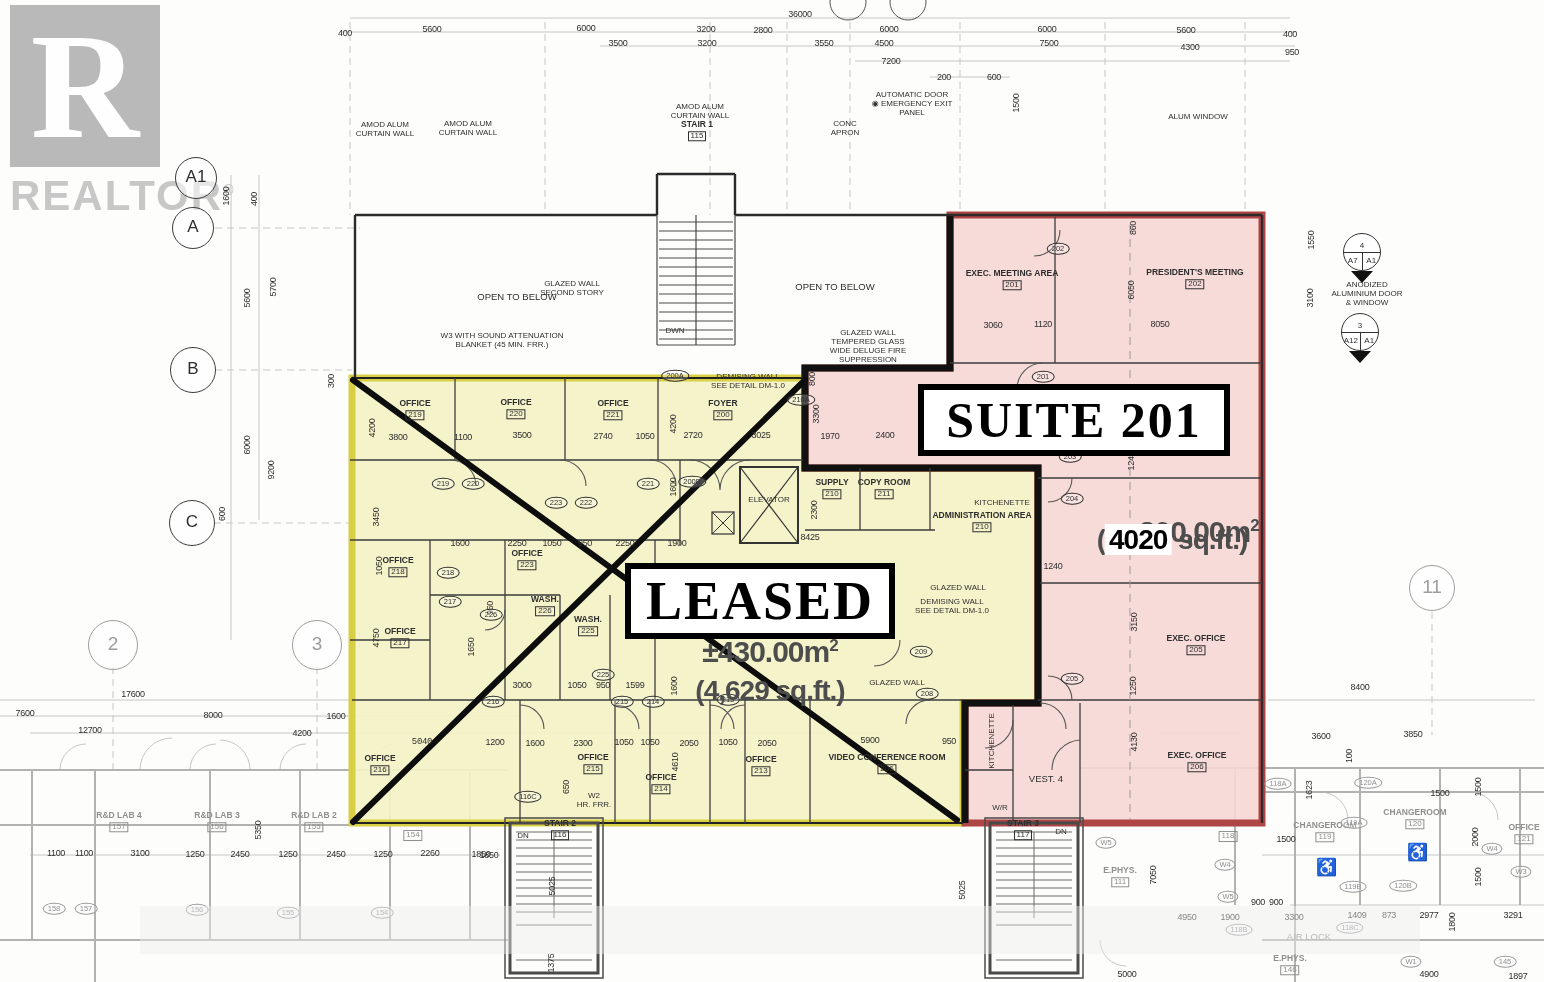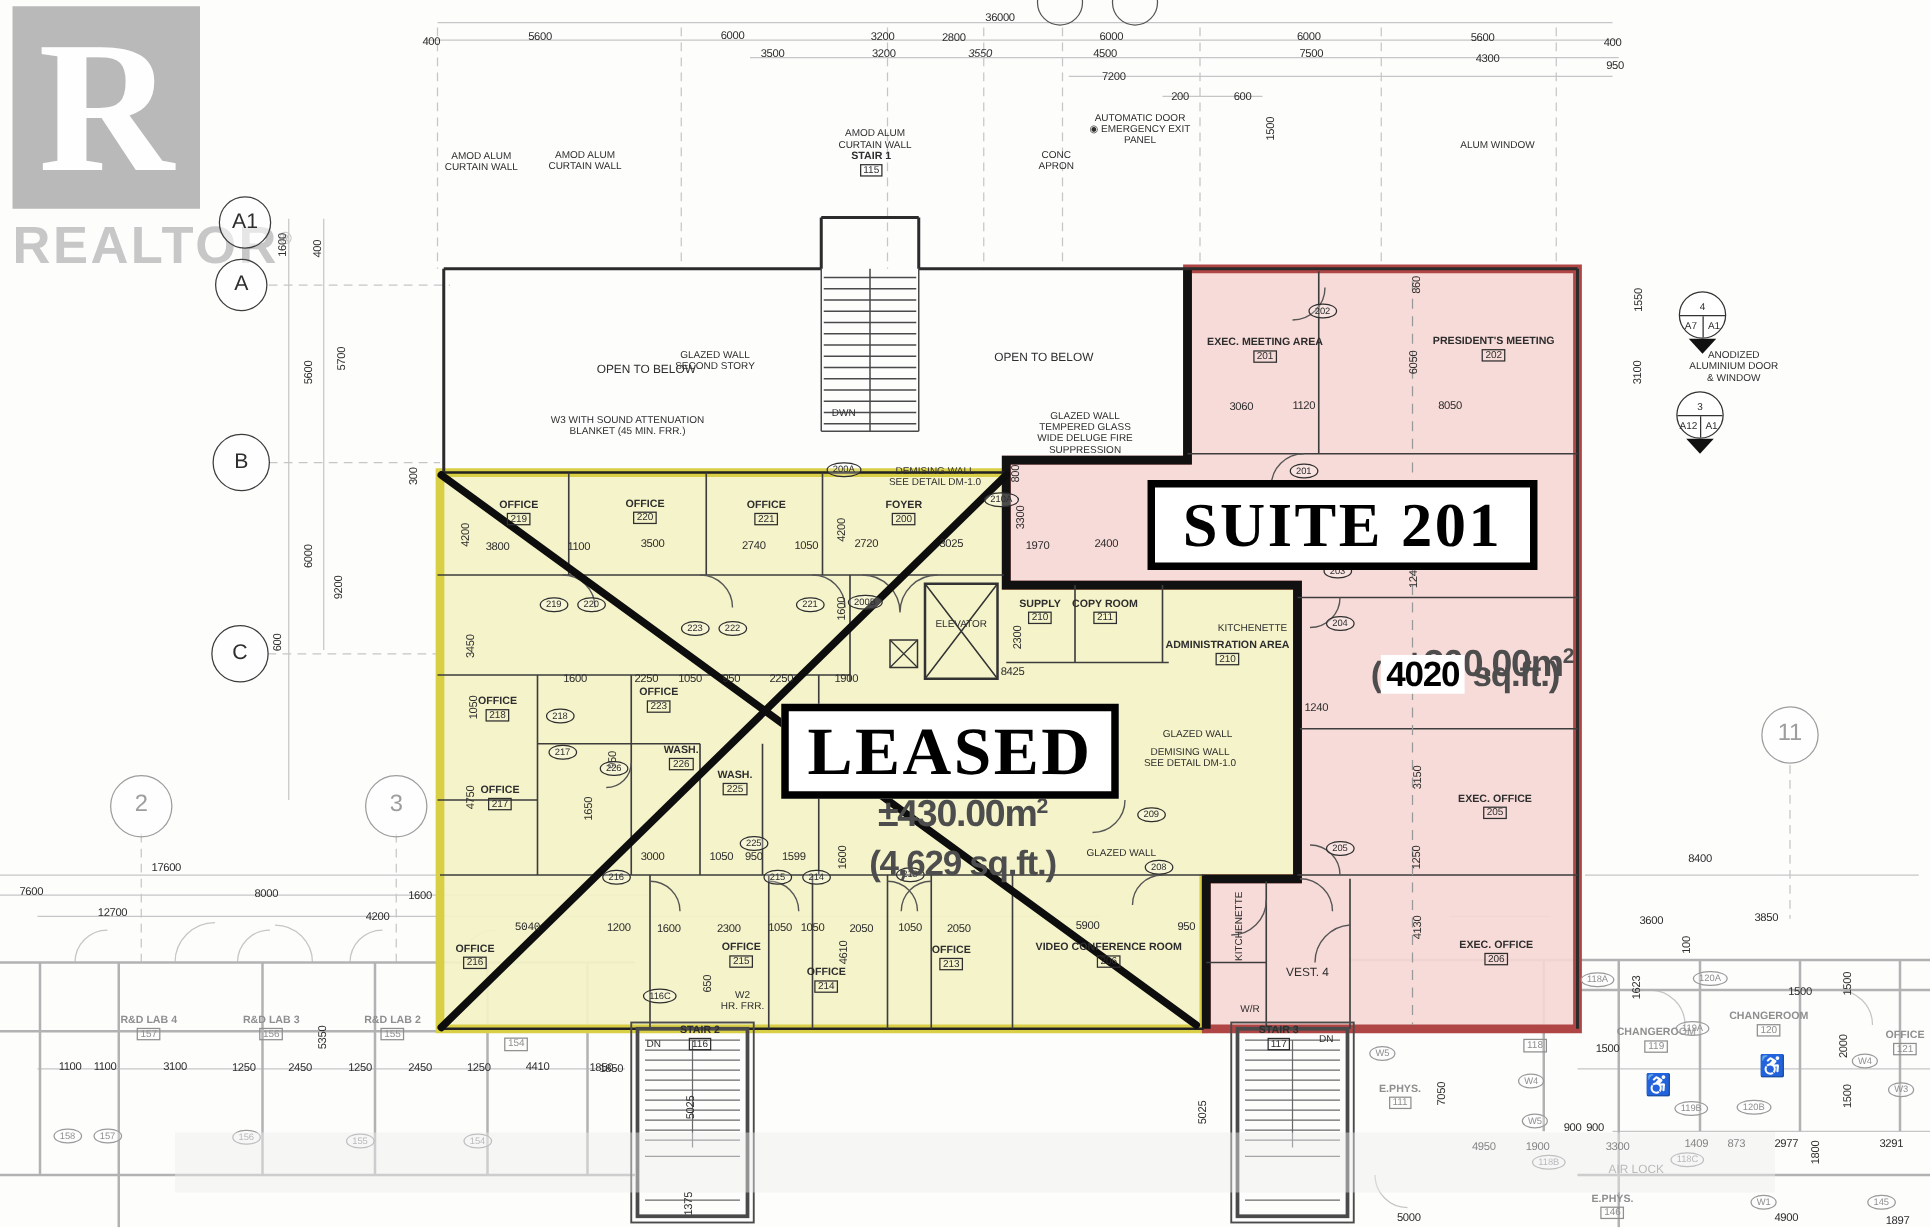--- a/index.html
+++ b/index.html
@@ -155,21 +155,21 @@
       <div class="pl dim" style="left: 586px; top: 28px;">6000</div>
       <div class="pl dim" style="left: 706px; top: 29px;">3200</div>
       <div class="pl dim" style="left: 763px; top: 30px;">2800</div>
       <div class="pl dim" style="left: 889px; top: 29px;">6000</div>
       <div class="pl dim" style="left: 1047px; top: 29px;">6000</div>
       <div class="pl dim" style="left: 1186px; top: 30px;">5600</div>
       <div class="pl dim" style="left: 1290px; top: 34px;">400</div>
       <div class="pl dim" style="left: 1292px; top: 52px;">950</div>
       <div class="pl dim" style="left: 618px; top: 43px;">3500</div>
       <div class="pl dim" style="left: 707px; top: 43px;">3200</div>
-      <div class="pl dim" style="left: 784px; top: 43px; font-style: italic;">3550</div>
+      <div class="pl dim" style="left: 824px; top: 43px;">3550</div>
       <div class="pl dim" style="left: 884px; top: 43px;">4500</div>
       <div class="pl dim" style="left: 1049px; top: 43px;">7500</div>
       <div class="pl dim" style="left: 1190px; top: 47px;">4300</div>
       <div class="pl dim" style="left: 891px; top: 61px;">7200</div>
       <div class="pl dim" style="left: 944px; top: 77px;">200</div>
       <div class="pl dim" style="left: 994px; top: 77px;">600</div>
       <div class="pl dim rot" style="left: 1016px; top: 103px;">1500</div>
       <div class="pl dim rot" style="left: 226px; top: 196px;">1600</div>
       <div class="pl dim rot" style="left: 254px; top: 199px;">400</div>
       <div class="pl dim rot" style="left: 247px; top: 298px;">5600</div>
@@ -248,21 +248,21 @@
       <div class="pl dim" style="left: 302px; top: 733px;">4200</div>
       <div class="pl dim rot" style="left: 258px; top: 830px;">5350</div>
       <div class="pl dim" style="left: 56px; top: 853px;">1100</div>
       <div class="pl dim" style="left: 84px; top: 853px;">1100</div>
       <div class="pl dim" style="left: 140px; top: 853px;">3100</div>
       <div class="pl dim" style="left: 195px; top: 854px;">1250</div>
       <div class="pl dim" style="left: 240px; top: 854px;">2450</div>
       <div class="pl dim" style="left: 288px; top: 854px;">1250</div>
       <div class="pl dim" style="left: 336px; top: 854px;">2450</div>
       <div class="pl dim" style="left: 383px; top: 854px;">1250</div>
-      <div class="pl dim" style="left: 430px; top: 853px;">4410</div>
+      <div class="pl dim" style="left: 430px; top: 853px;">2260</div>
       <div class="pl dim" style="left: 481px; top: 854px;">1850</div>
       <div class="pl dim" style="left: 1321px; top: 736px;">3600</div>
       <div class="pl dim" style="left: 1413px; top: 734px;">3850</div>
       <div class="pl dim rot" style="left: 1349px; top: 756px;">100</div>
       <div class="pl dim" style="left: 1440px; top: 793px;">1500</div>
       <div class="pl dim rot" style="left: 1309px; top: 790px;">1623</div>
       <div class="pl dim rot" style="left: 1478px; top: 787px;">1500</div>
       <div class="pl dim rot" style="left: 1475px; top: 837px;">2000</div>
       <div class="pl dim rot" style="left: 1478px; top: 877px;">1500</div>
       <div class="pl dim" style="left: 1286px; top: 839px;">1500</div>
@@ -285,21 +285,21 @@
       <div class="pl note" style="left: 468px; top: 129px;">AMOD ALUM
 CURTAIN WALL</div>
       <div class="pl note" style="left: 700px; top: 112px;">AMOD ALUM
 CURTAIN WALL</div>
       <div class="pl note" style="left: 912px; top: 104px;">AUTOMATIC DOOR
 ◉ EMERGENCY EXIT
 PANEL</div>
       <div class="pl note" style="left: 845px; top: 129px;">CONC
 APRON</div>
       <div class="pl note" style="left: 1198px; top: 117px;">ALUM WINDOW</div>
-      <div class="pl note" style="left: 1367px; top: 294px; margin-left: 20px;">ANODIZED
+      <div class="pl note" style="left: 1367px; top: 294px;">ANODIZED
 ALUMINIUM DOOR
 &amp; WINDOW</div>
       <div class="pl note" style="left: 572px; top: 289px;">GLAZED WALL
 SECOND STORY</div>
       <div class="pl note big" style="left: 517px; top: 297px;">OPEN TO BELOW</div>
       <div class="pl note big" style="left: 835px; top: 287px;">OPEN TO BELOW</div>
       <div class="pl note" style="left: 502px; top: 341px;">W3 WITH SOUND ATTENUATION
 BLANKET (45 MIN. FRR.)</div>
       <div class="pl note" style="left: 868px; top: 347px;">GLAZED WALL
 TEMPERED GLASS

